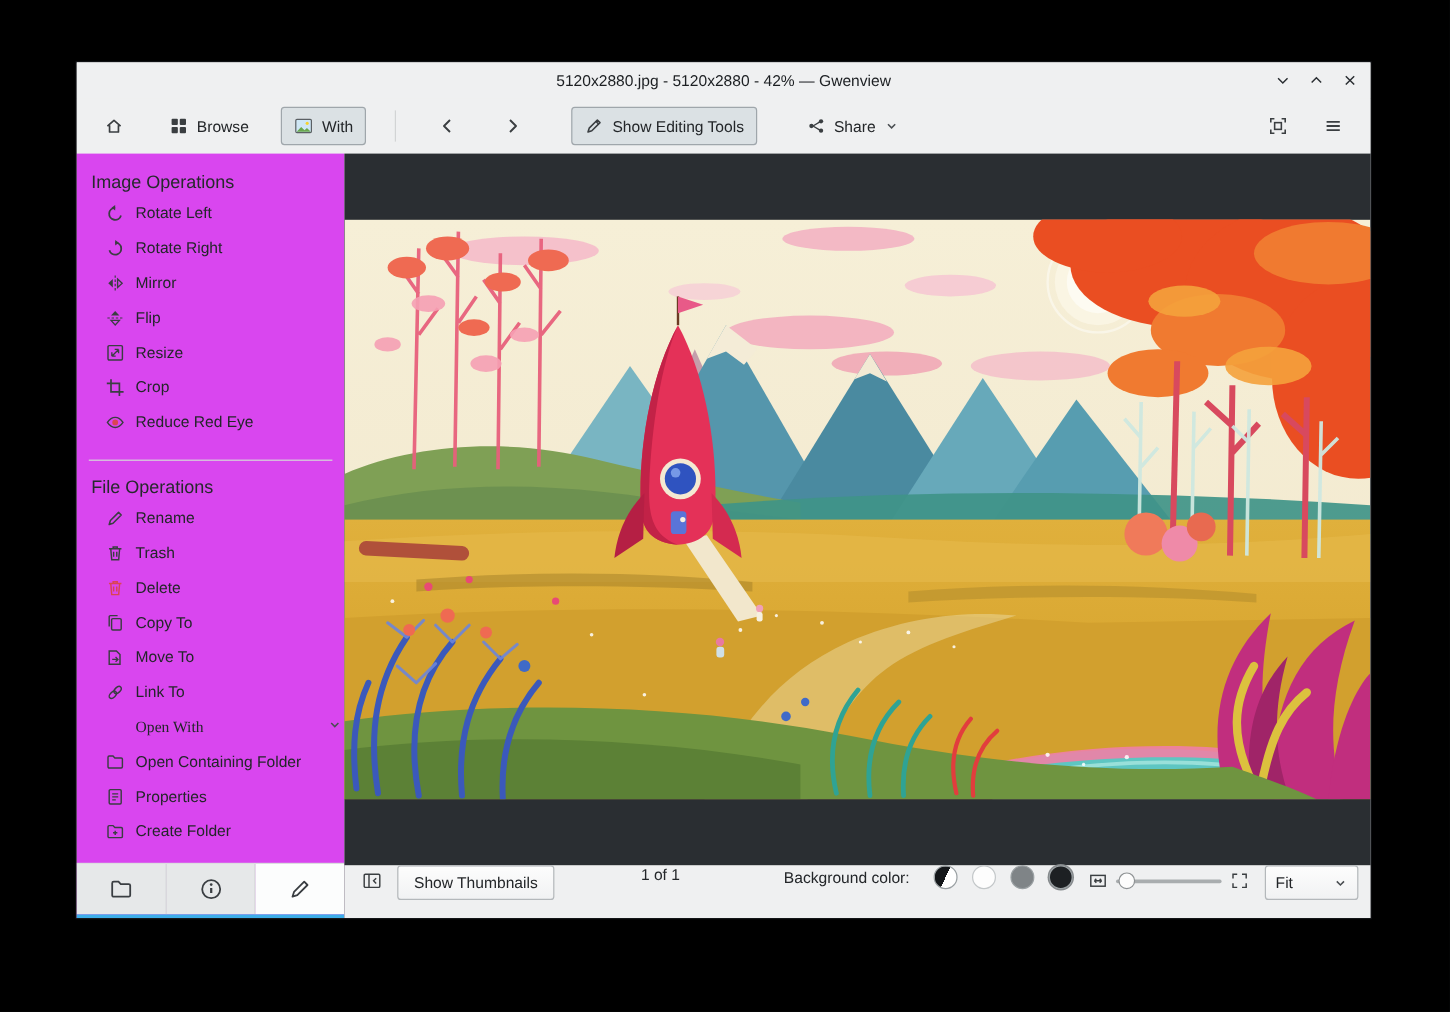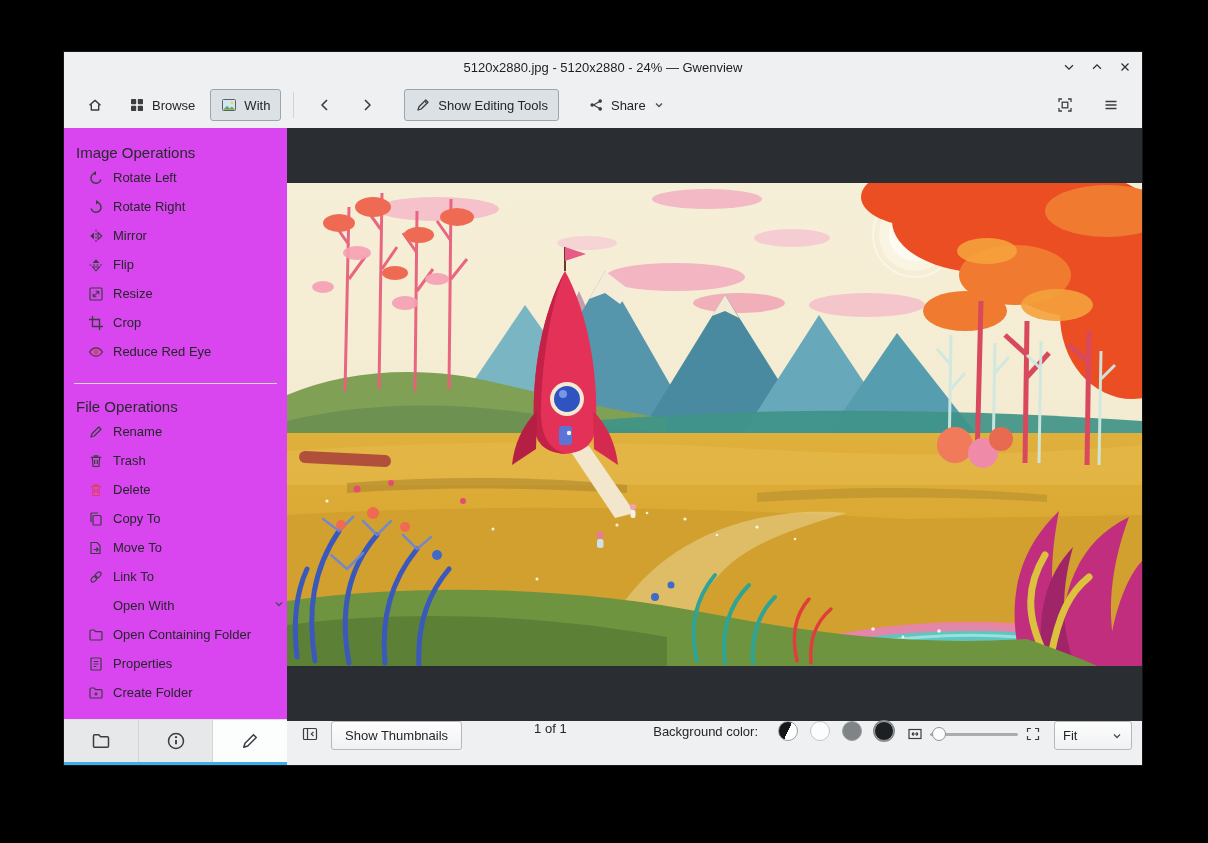--- a/index.html
+++ b/index.html
@@ -13,42 +13,42 @@
 
   
   .titlebar { position:relative; height:30px; flex:0 0 30px; background:#eff0f1;
               display:flex; align-items:center; justify-content:center; }
   .titlebar .title { font-size:13px; color:#1c1f22; }
   .win-controls { position:absolute; right:8px; top:0; height:30px; display:flex; align-items:center; gap:10px; }
   .win-btn { width:18px; height:18px; display:flex; align-items:center; justify-content:center; color:#2a2e32; cursor:default; }
   .win-btn svg { width:14px; height:14px; }
 
   
-  .toolbar { height:46px; flex:0 0 46px; display:flex; align-items:center; padding:0 12px; gap:4px; background:#eff0f1; }
+  .toolbar { height:46px; flex:0 0 46px; display:flex; align-items:center; padding:0 12px; gap:16px; background:#eff0f1; }
   .tb-btn { height:32px; display:flex; align-items:center; gap:7px; padding:0 10px;
             border:1px solid transparent; border-radius:3px; background:transparent;
             font-size:13px; color:#232629; cursor:default; }
   .tb-btn.checked { background:#dbe1e4; border-color:#9fa6ab; }
   .tb-btn .i { width:16px; height:16px; display:block; color:#3a3e41; }
   .tb-sep { width:1px; height:26px; background:#d2d4d5; margin:0 8px; }
   .tb-right { margin-left:auto; display:flex; gap:8px; }
   .chev { width:12px; height:12px; display:block; color:#4a4e52; }
 
   
   .content { flex:1; display:flex; min-height:0; }
 
   
   .sidebar { width:223px; flex:0 0 223px; background:#d946ef; display:flex; flex-direction:column; }
   .side-scroll { flex:1; overflow:hidden; padding-top:6px; }
   .side-title { font-size:15px; color:#26292c; padding:10px 0 9px 12px; }
   .side-item { height:29px; display:flex; align-items:flex-start; gap:9px; padding-left:24px;
                font-size:13px; color:#232629; cursor:default; }
   .side-item .i { width:16px; height:16px; flex:0 0 16px; color:#3a3e41; display:block; }
   .side-item .lbl { white-space:nowrap; }
-  .side-item.openwith { padding-left:49px; padding-right:2px; }
+  .side-item.openwith { padding-left:49px; padding-right:2px;font-family:Liberation Serif, serif; }
   .side-item.openwith .lbl { flex:1; }
   .side-sep { height:1px; background:#d5d7d8; margin:10px 10px 4px 10px; }
   .side-tabs { flex:0 0 43px; display:flex; border-top:1px solid #dcdedf; }
   .side-tab { flex:1; display:flex; align-items:center; justify-content:center;
               background:#e6e8e9; border-right:1px solid #d3d5d6; color:#3a3e42; cursor:default; }
   .side-tab:last-child { border-right:none; }
   .side-tab.active { background:#fcfdfd; }
   .side-tab svg { width:20px; height:20px; }
   .side-accent { flex:0 0 3px; background:#3daee9; }
 
@@ -82,21 +82,21 @@
               border:1px solid #b4b8bb; border-radius:3px; display:flex; align-items:center;
               justify-content:space-between; padding:0 8px; cursor:default; }
 </style>
 </head>
 <body>
 
 <div class="canvas">
   <div class="window">
 
     <div class="titlebar">
-      <div class="title">5120x2880.jpg - 5120x2880 - 24% — Gwenview</div>
+      <div class="title">5120x2880.jpg - 5120x2880 - 42% — Gwenview</div>
       <div class="win-controls">
         <span class="win-btn">
           <svg viewBox="0 0 16 16">
               <path d="M3.5 6 8 10.5 12.5 6" fill="none" stroke="currentColor" stroke-width="1.4"></path>
             </svg>
         </span>
         <span class="win-btn">
           <svg viewBox="0 0 16 16">
               <path d="M3.5 10 8 5.5l4.5 4.5" fill="none" stroke="currentColor" stroke-width="1.4"></path>
             </svg>

